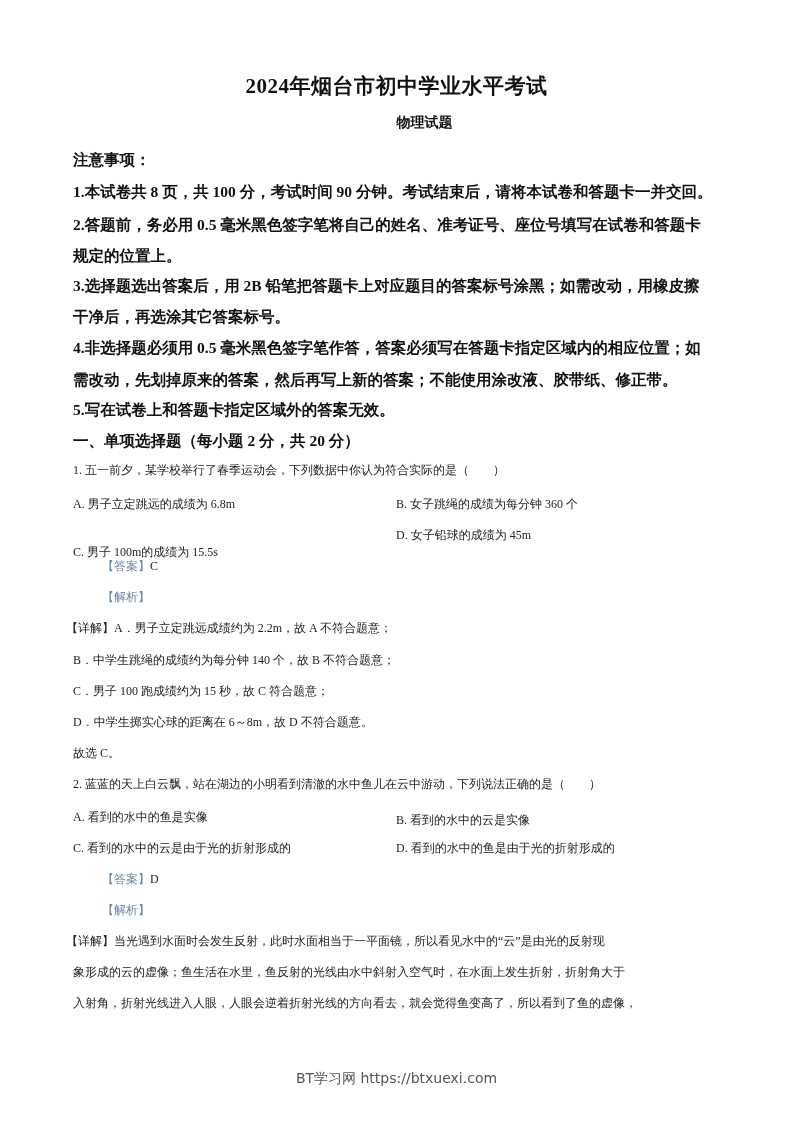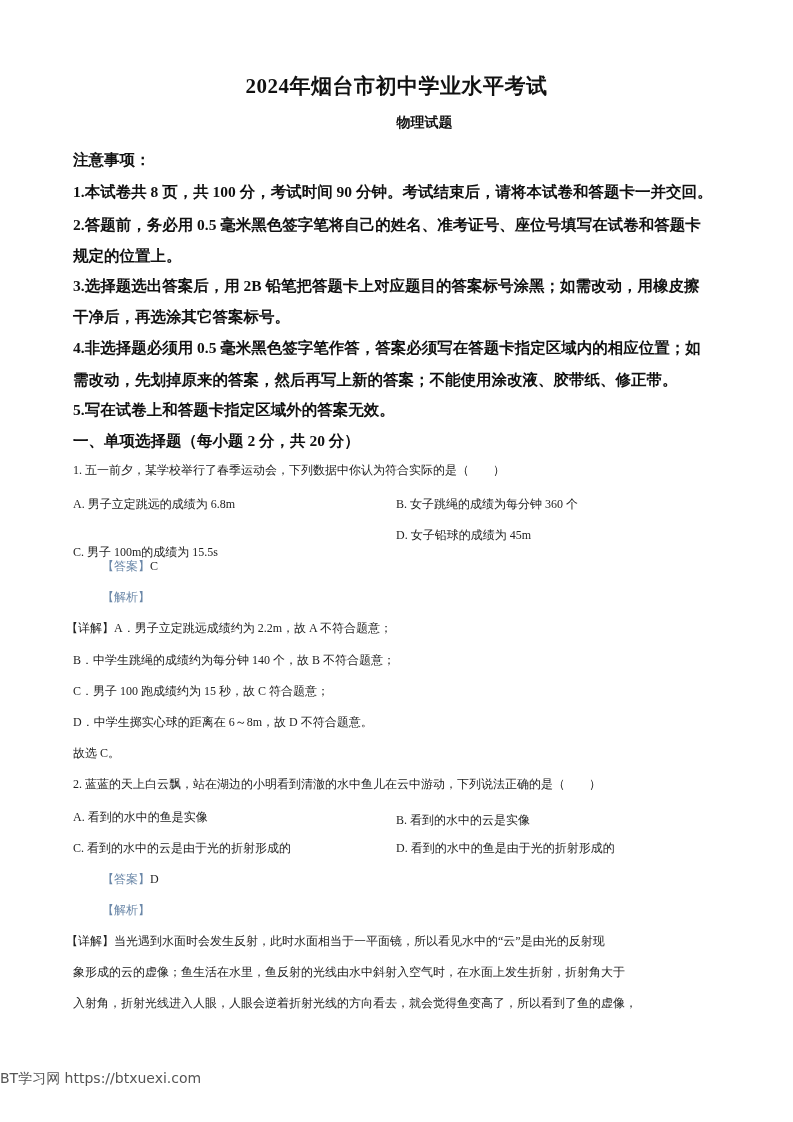--- a/index.html
+++ b/index.html
@@ -7,21 +7,21 @@
          font-family: "Liberation Serif", "DejaVu Serif", serif; color: #111; }
   .page { position: absolute; left: 0; top: 0; width: 793px; height: 1122px; }
   .title { position: absolute; left: 0; width: 793px; text-align: center; font-weight: bold; color: #111; }
   .t1 { top: 72px; font-size: 21px; letter-spacing: 0.5px; }
   .t2 { top: 114px; font-size: 14px; margin-left: 28px; }
   .line { position: absolute; left: 73px; white-space: nowrap; }
   .notice { font-size: 15.5px; font-weight: bold; color: #111; }
   .body { font-size: 12px; color: #222; }
   .opt-right { left: 396px; }
   .tag { color: #6a87a8; margin-left: 36px; }
-  .footer { position: absolute; top: 1070px; left: 0; width: 793px; text-align: left;
+  .footer { position: absolute; top: 1070px; left: 0; width: 793px; text-align: center;
             font-family: "DejaVu Sans", "Liberation Sans", sans-serif; font-size: 14px; color: #555; }
 </style>
 </head>
 <body>
 
 <div class="page">
 
   <div class="title t1">2024年烟台市初中学业水平考试</div>
   <div class="title t2">物理试题</div>
 

